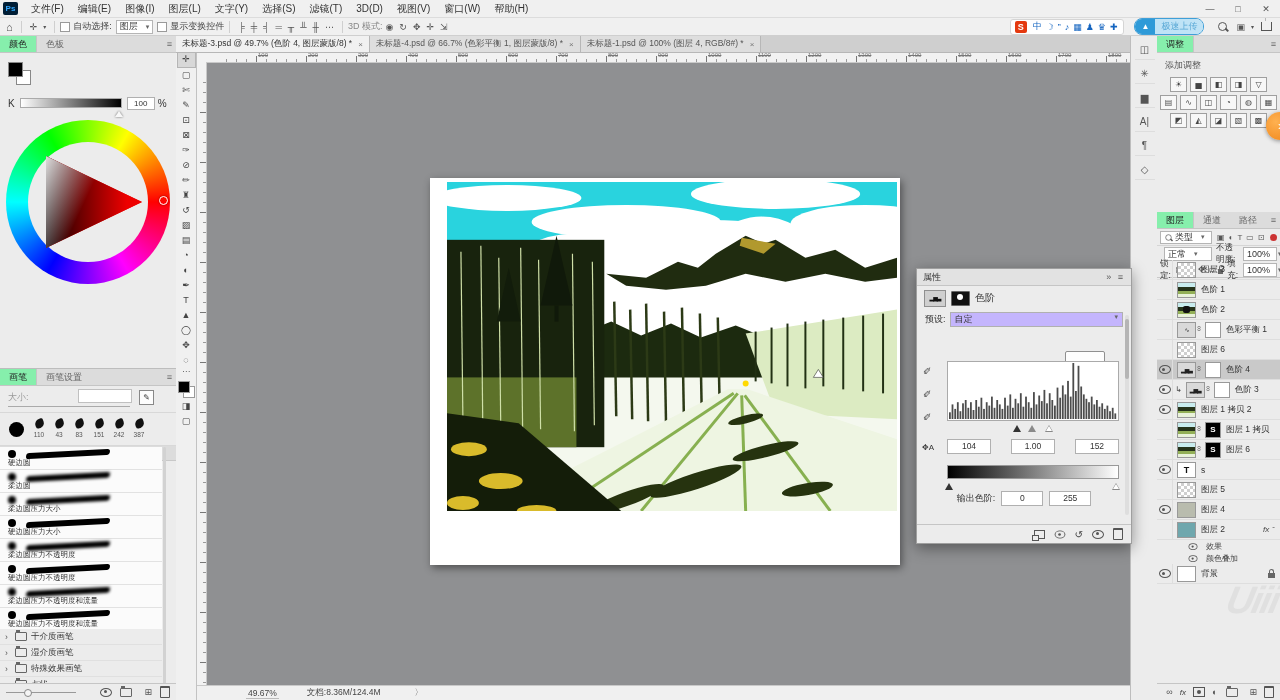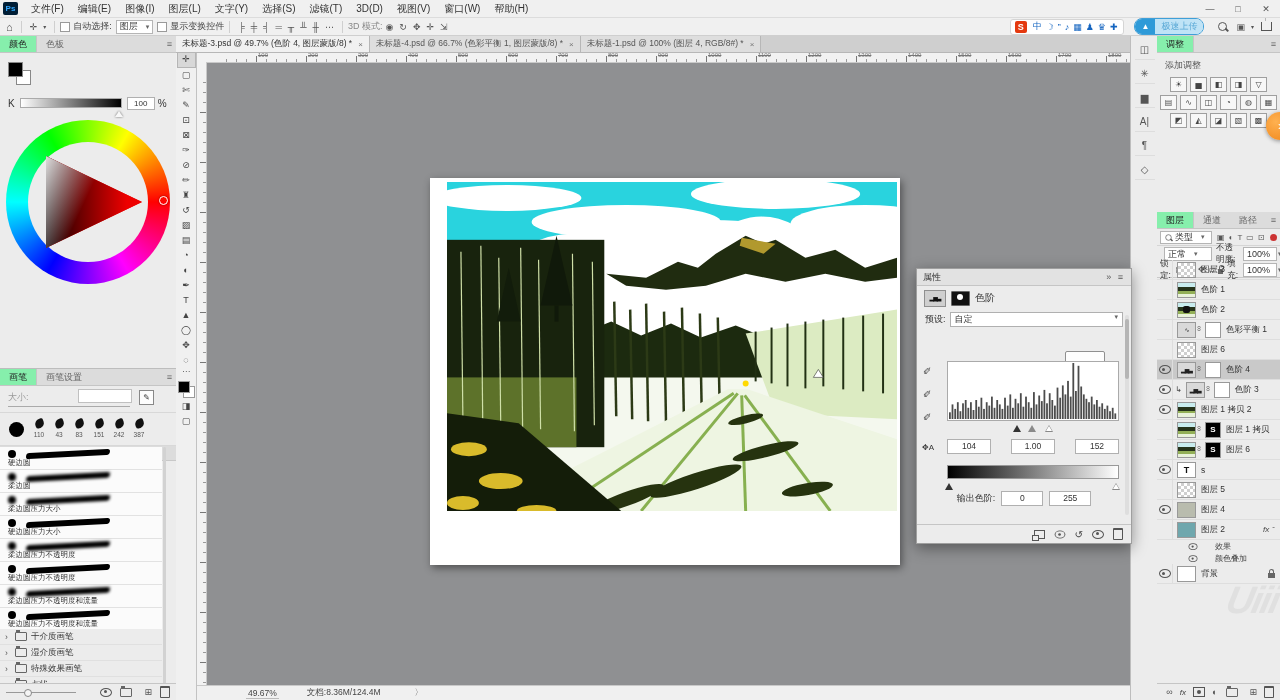--- a/index.html
+++ b/index.html
@@ -161,41 +161,41 @@
   .thumb.photo.dark::after{content:"";width:7px;height:7px;background:#111;border-radius:2px}
   .thumb.adjth{background:#d9d9d9;color:#222;font-size:6px;letter-spacing:-1px}
   .thumb.txt{font-size:9px;font-weight:bold;color:#111}
   .maskth{width:14px;height:14px;border:1px solid #999;background:#fff;margin-left:2px;flex:none;
           display:flex;align-items:center;justify-content:center;font-size:8px;font-weight:bold}
   .maskth.black{background:#000;color:#fff}
   .linkic{font-size:7px;color:#555;transform:rotate(90deg);width:7px;flex:none}
   .clipic{font-size:8px;color:#444;margin-left:2px;flex:none}
   .lname{margin-left:5px;white-space:nowrap}
   .lright{margin-left:auto;margin-right:5px;display:flex;align-items:center;gap:3px;color:#555;font-size:8px}
-  .lsub{height:12px;display:flex;align-items:center;padding-left:30px;font-size:8px;color:#444;gap:16px}
+  .lsub{height:12px;display:flex;align-items:center;padding-left:30px;font-size:8px;color:#444;gap:7px}
   .lsub .eye{transform:scale(.75)}
   #watermark{position:absolute;right:2px;bottom:78px;font-size:38px;font-weight:bold;font-style:italic;
              color:#e0e0e0;letter-spacing:-2px;transform:skewX(-12deg);z-index:0}
   #lbottom{position:absolute;bottom:0;left:0;right:0;height:16px;background:#ececec;border-top:1px solid #c5c5c5;
            display:flex;align-items:center;justify-content:flex-end;padding-right:6px;gap:7px;color:#555;font-size:9px}
   .fxtxt{font-style:italic;font-size:8px;color:#444}
   .maskic{display:inline-block;width:10px;height:8px;border:1px solid #555;position:relative}
   .maskic::after{content:"";position:absolute;left:2.5px;top:1.5px;width:4px;height:4px;border-radius:50%;background:#555}
   
   #propspanel{position:absolute;left:916px;top:268px;width:214px;height:274px;background:#ececec;
               border:1px solid #9f9f9f;box-shadow:0 4px 14px rgba(0,0,0,.4);z-index:50}
   #ptitle{height:16px;background:#e2e2e2;border-bottom:1px solid #c5c5c5;display:flex;align-items:center;padding:0 6px;font-size:9px}
   #ptitle .right{margin-left:auto;color:#555;letter-spacing:2px}
   #phead{height:24px;display:flex;align-items:center;padding:0 7px;gap:5px}
   #plevic{width:20px;height:15px;background:#cfcfcf;border:1px solid #8f8f8f;font-size:6px;line-height:15px;text-align:center;letter-spacing:-1px;color:#111}
   #pmaskic{width:17px;height:13px;background:#111;border:1px solid #666;border-radius:1px;position:relative}
   #pmaskic::after{content:"";position:absolute;left:4.5px;top:2.5px;width:6px;height:6px;border-radius:50%;background:#fff}
   #phead .lbl{font-size:10px}
   .prow{display:flex;align-items:center;padding:2px 8px;font-size:9px;gap:4px}
-  .psel{flex:1;background:#ffffff;border:1px solid #b0b0b0;height:13px;display:flex;padding:0 4px;font-size:9px}
+  .psel{flex:1;background:#c4b5fd;border:1px solid #b0b0b0;height:13px;display:flex;padding:0 4px;font-size:9px}
   .psel .car{margin-left:auto;font-size:7px;color:#666}
   #autobtn{background:#fdfdfd;border:1px solid #8f8f8f;border-radius:2px;height:15px;padding:13px 9px;font-size:10px;line-height:15px}
   #droppers{position:absolute;left:6px;top:96px;display:flex;flex-direction:column;gap:12px;color:#333}
   .dropper{font-size:10px;transform:rotate(-90deg)}
   #histbox{position:absolute;left:30px;top:92px;width:170px;height:58px;background:#fff;border:1px solid #aaa}
   .tri{position:absolute;width:0;height:0;border:4px solid transparent;border-bottom:7px solid #333;transform:translateX(-50%)}
   .tri.mid{border-bottom-color:#8a8a8a}
   .tri.lightouter{border-bottom-color:#888}
   .tri.lightinner{border-width:3px;border-bottom-width:5.5px;border-bottom-color:#fff;margin-top:1.5px}
   .pinput{position:absolute;width:42px;height:13px;background:#fff;border:1px solid #b0b0b0;font-size:8.5px;text-align:center;line-height:13px}

